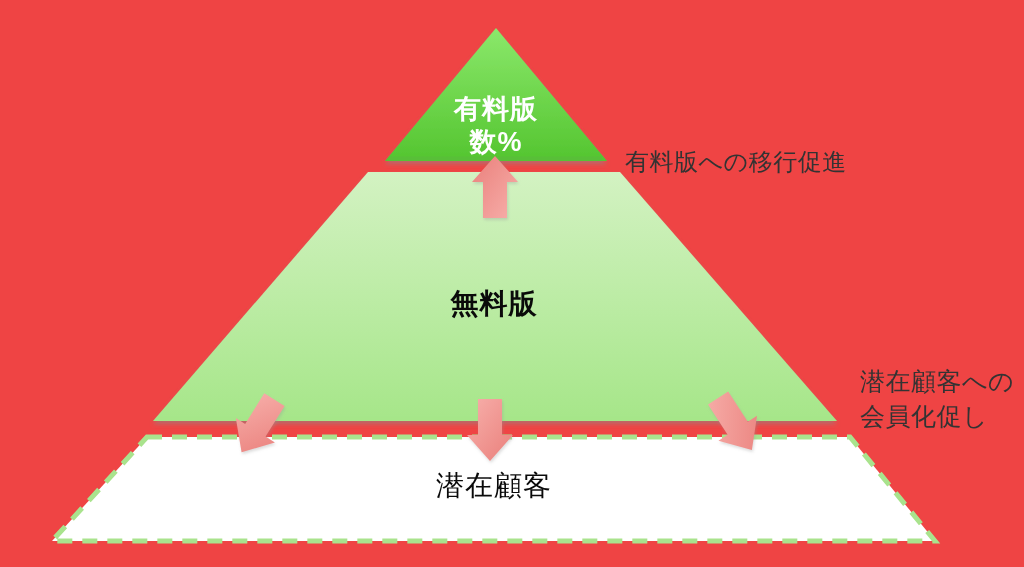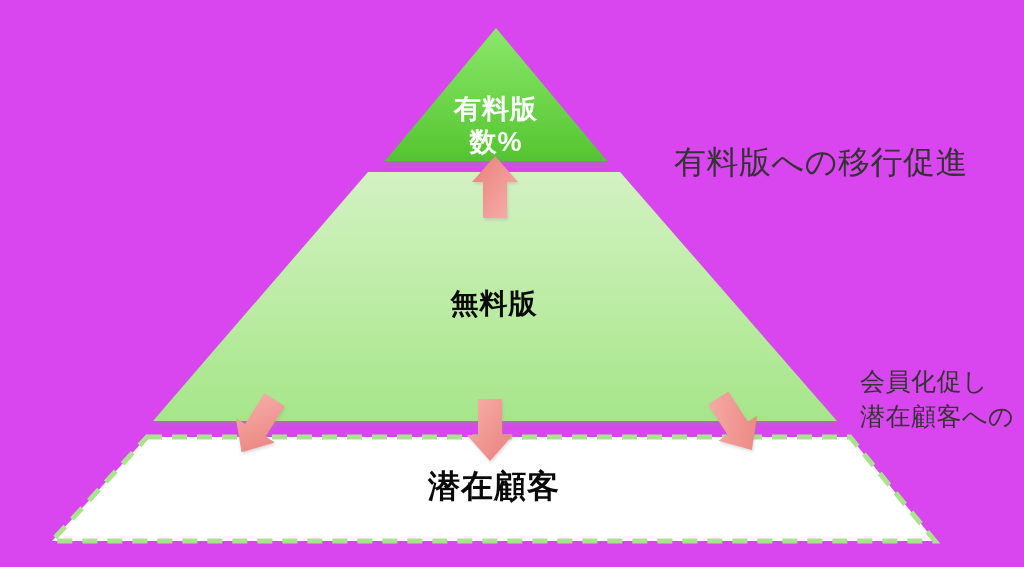--- a/index.html
+++ b/index.html
@@ -1,45 +1,46 @@
 <!DOCTYPE html>
 <html><head>
 <meta charset="utf-8">
 <style>
   html, body { margin: 0; padding: 0; background: #ffffff; }
   #stage {
     position: relative;
     width: 1024px;
     height: 567px;
-    background: #d946ef;
+    background: #ef4444;
     overflow: hidden;
     font-family: "Liberation Sans", "DejaVu Sans", sans-serif;
   }
   #shapes { position: absolute; left: 0; top: 0; }
   .label { position: absolute; margin: 0; }
   .center { text-align: center; }
   .paid-label {
     left: 396px; top: 93px; width: 200px;
     font-size: 27px; font-weight: bold; color: #ffffff;
     line-height: 33px; letter-spacing: 1px;
   }
   .free-label {
     left: 344px; top: 287px; width: 300px;
     font-size: 28px; font-weight: bold; color: #0a0a0a;
     line-height: 34px; letter-spacing: 1px;
   }
   .potential-label {
     left: 394px; top: 469px; width: 200px;
-    font-size: 32px; font-weight: bold; color: #0a0a0a;
+    font-size: 28px; font-weight: normal; color: #0a0a0a;
     line-height: 34px; letter-spacing: 1px;
   }
   .annotation-paid {
-    left: 674px; top: 147px;
-    font-size: 32px; color: #333333; line-height: 31px;
+    left: 625px; top: 147px;
+    font-size: 24px; color: #333333; line-height: 31px;
     letter-spacing: 0.5px;
+    font-family: Liberation Serif, serif;
   }
   .annotation-member {
     left: 860px; top: 364px;
     font-size: 25px; color: #333333; line-height: 35px;
     letter-spacing: 0.5px;
   }
 </style>
 </head>
 <body>
 
@@ -97,17 +98,17 @@
 
   <div class="label free-label center">
     <span style="display:block">無料版</span>
   </div>
 
   <div class="label potential-label center">潜在顧客</div>
 
   <div class="label annotation-paid">有料版への移行促進</div>
 
   <div class="label annotation-member">
+    <span style="display:block">潜在顧客への</span>
     <span style="display:block">会員化促し</span>
-    <span style="display:block">潜在顧客への</span>
   </div>
 
 </div>
 
 </body></html>

